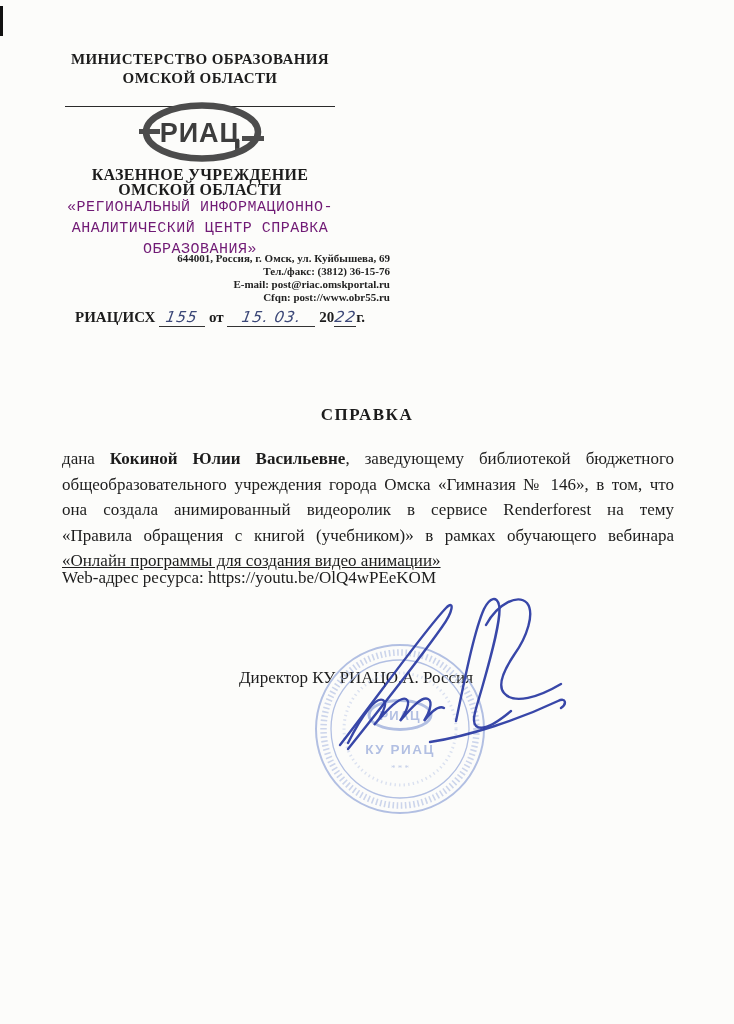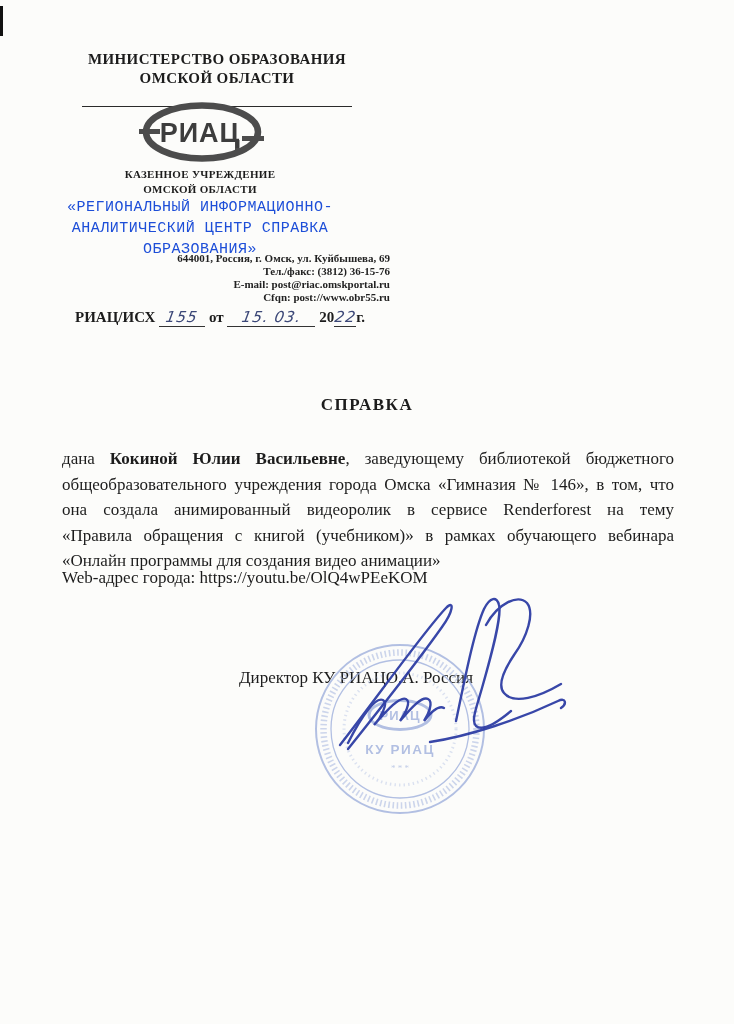--- a/index.html
+++ b/index.html
@@ -9,35 +9,35 @@
     margin:0 auto;
     background:#fcfcfa;
     overflow:hidden;
     font-family:"Liberation Serif", serif;
     color:#1c1c1c;
   }
   .edge-artifact{position:absolute;left:0;top:6px;width:3px;height:30px;background:#111;}
 
   
   .ministry{
-    position:absolute;left:82px;top:50px;width:270px;
+    position:absolute;left:65px;top:50px;width:270px;
     text-align:center;font-weight:bold;font-size:15px;line-height:19px;
     letter-spacing:.4px;
     border-bottom:1.5px solid #2a2a2a;padding-bottom:18px;
   }
   .logo-wrap{position:absolute;left:138px;top:100px;width:128px;height:66px;}
   .orgtype{
     position:absolute;left:10px;top:167px;width:380px;
-    text-align:center;font-weight:bold;font-size:11px;line-height:15px;letter-spacing:.3px;
+    text-align:center;font-weight:bold;font-size:16px;line-height:15px;letter-spacing:.3px;
   }
   .orgname{
     position:absolute;left:5px;top:197px;width:390px;
     text-align:center;
     font-family:"Liberation Mono", monospace;
-    font-size:15px;line-height:21px;letter-spacing:.5px;color:#1d4ed8;
+    font-size:15px;line-height:21px;letter-spacing:.5px;color:#701a75;
   }
   .address{
     position:absolute;left:10px;top:252px;width:380px;
     text-align:right;font-weight:bold;font-size:11px;line-height:13px;color:#222;
   }
 
   
   .refline{
     position:absolute;left:75px;top:308px;width:320px;
     font-weight:bold;font-size:15px;white-space:nowrap;
@@ -50,28 +50,28 @@
     font-family:"DejaVu Sans", sans-serif;
     font-style:italic;color:#3c4878;
     transform:skewX(-10deg);display:inline-block;
     font-size:15px;letter-spacing:1px;
   }
   .blank-num{width:46px;}
   .blank-date{width:88px;}
   .blank-year{width:22px;}
 
   .doc-title{
-    position:absolute;left:0;top:395px;width:734px;
+    position:absolute;left:0;top:405px;width:734px;
     text-align:center;font-weight:bold;font-size:17px;letter-spacing:1.5px;
   }
 
   
   .body-text{position:absolute;left:62px;top:446px;width:612px;font-size:17px;}
   .body-text .jline{line-height:25.5px;text-align:justify;text-align-last:justify;}
-  .body-text .jline.last{text-align-last:left;}
+  .body-text .jline.last{text-align-last:left;text-decoration:underline;}
   .b{font-weight:bold;}
   .web-line{position:absolute;left:62px;top:568px;width:612px;font-size:17px;}
   .date-line{position:absolute;left:62px;top:594px;width:612px;font-size:17px;}
 
   
   .signoff{
     position:absolute;left:62px;top:668px;width:588px;
     display:flex;justify-content:center;font-size:17px;
   }
 
@@ -129,21 +129,21 @@
   <div class="doc-title">СПРАВКА</div>
 
   <div class="body-text">
     <div class="jline"><span>дана </span><span class="b">Кокиной Юлии Васильевне</span><span>, заведующему библиотекой бюджетного</span></div>
     <div class="jline">общеобразовательного учреждения города Омска «Гимназия № 146», в том, что</div>
     <div class="jline">она создала анимированный видеоролик в сервисе Renderforest на тему</div>
     <div class="jline">«Правила обращения с книгой (учебником)» в рамках  обучающего вебинара</div>
     <div class="jline last">«Онлайн программы для создания видео анимации»</div>
   </div>
 
-  <div class="web-line">Web-адрес города: https://youtu.be/OlQ4wPEeKOM</div>
+  <div class="web-line">Web-адрес ресурса: https://youtu.be/OlQ4wPEeKOM</div>
 
   <div class="signoff">
     <span>Директор КУ РИАЦ</span>
     <span>О.А. Россия</span>
   </div>
 
   <div class="stamp-wrap">
     <svg width="176" height="176" viewBox="0 0 176 176">
       <g stroke="#a0b1dd" fill="none">
         <circle cx="88" cy="88" r="84" stroke-width="2"></circle>

